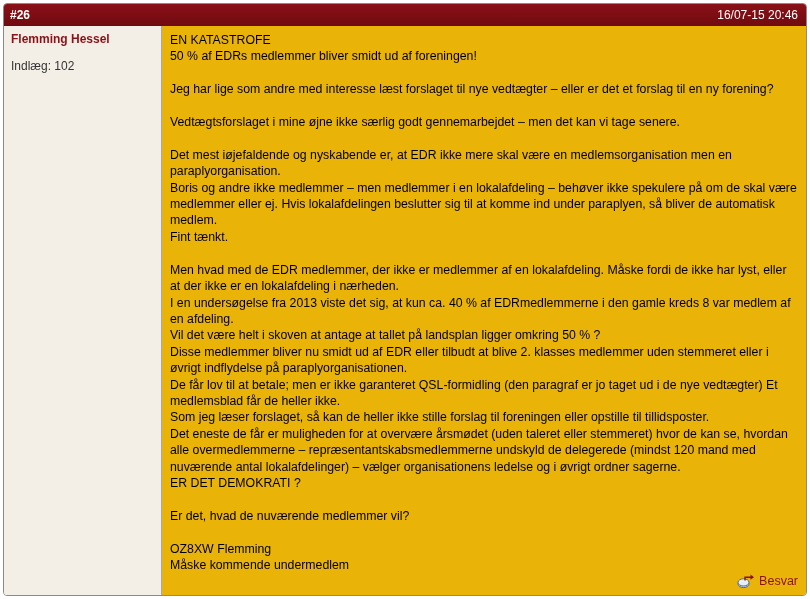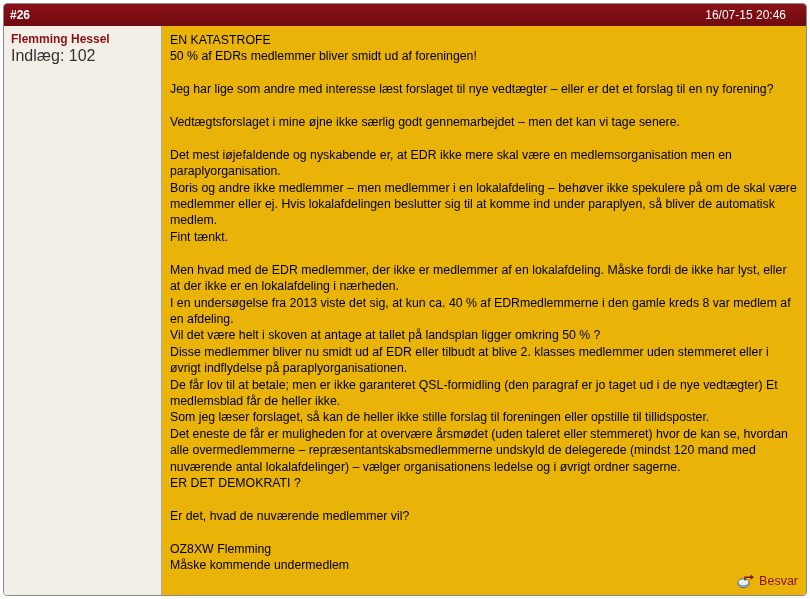--- a/index.html
+++ b/index.html
@@ -36,21 +36,21 @@
   .post-header {
     height: 22px;
     background: #7b0d13;
     background: linear-gradient(to bottom, #8a1117 0%, #700a10 100%);
     color: #ffffff;
     font-weight: bold;
     font-size: 12px;
     display: flex;
     align-items: center;
     justify-content: space-between;
-    padding: 0 20px 0 6px;
+    padding: 0 8px 0 6px;
     box-sizing: border-box;
   }
   .post-number {
     letter-spacing: 0;
   }
   .post-date {
     font-weight: normal;
   }
   
   .post-body {
@@ -65,25 +65,25 @@
     box-sizing: border-box;
     background: #f4efe6;
     border-right: 1px solid #a9a9a9;
     padding: 6px 6px 6px 7px;
   }
   .author-name {
     color: #8a1117;
     font-weight: bold;
     font-size: 12px;
     line-height: 15px;
-    margin-bottom: 2px;
+    margin-bottom: 12px;
   }
   .author-stat {
     color: #333333;
-    font-size: 16px;
+    font-size: 12px;
     line-height: 14px;
   }
   .content-col {
     flex: 1;
     box-sizing: border-box;
     padding: 6px 8px 4px 8px;
     position: relative;
     background: #eab308;
   }
   .message {

